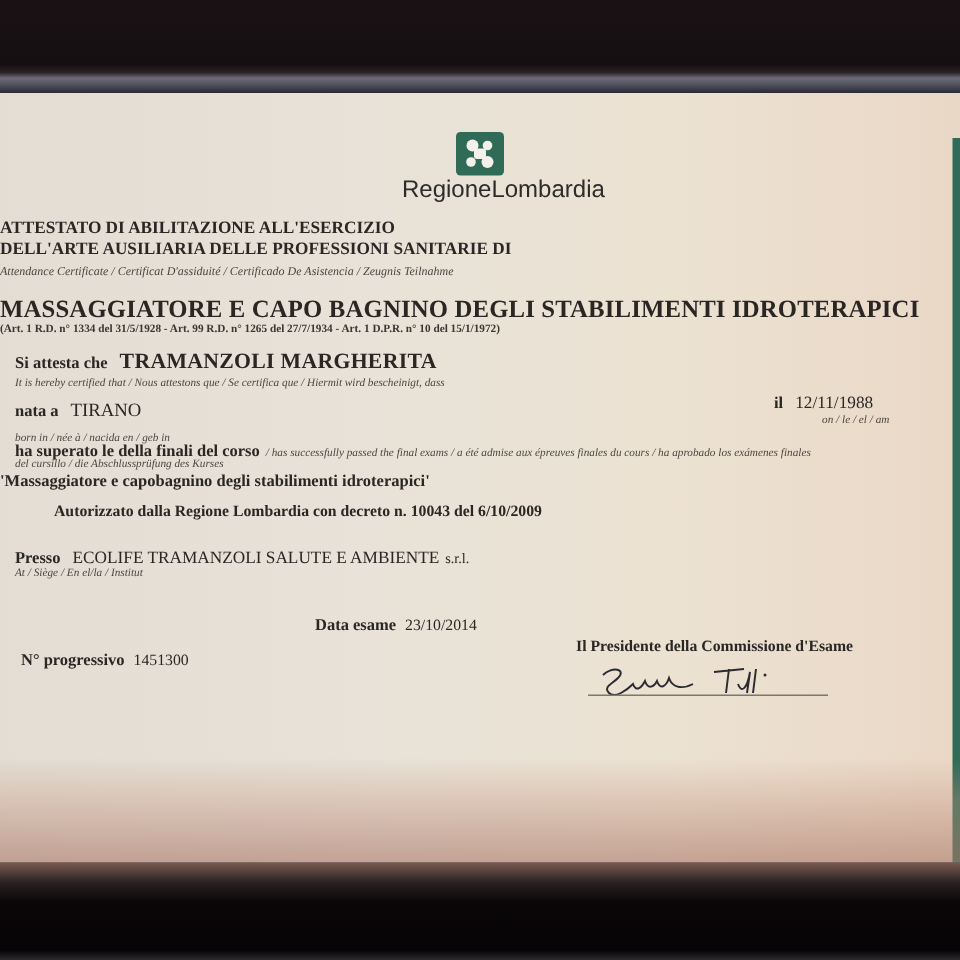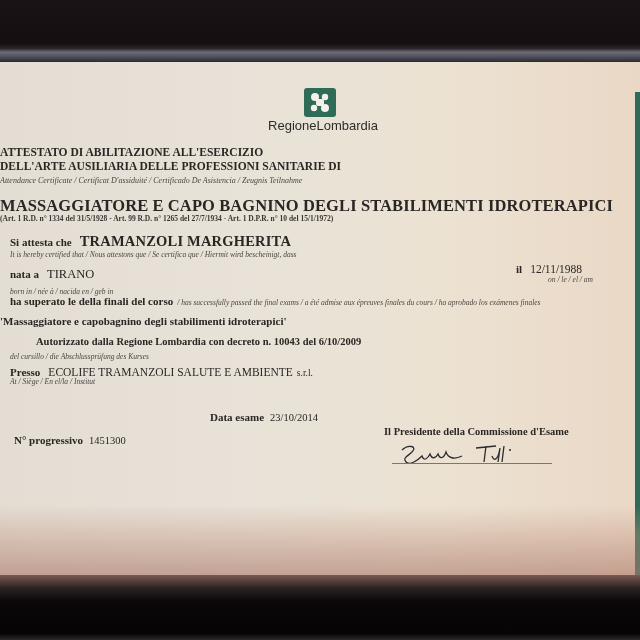--- a/index.html
+++ b/index.html
@@ -29,21 +29,21 @@
       border:5px solid #2e6b58; border-top:none; border-radius:0 0 18px 18px;
       box-sizing:border-box;
     }
     .logo {
       position:absolute; left:304px; top:88px; width:32px; height:29px;
       background:#2f6b57; border-radius:3px;
     }
     .logo svg { position:absolute; left:4px; top:3px; }
     .logo-text {
       position:absolute; left:268px; top:118px; width:110px; text-align:center;
-      font-family:"Liberation Sans", sans-serif; font-size:13px; color:#2c2c2c;
+      font-family:"Liberation Sans", sans-serif; font-size:16px; color:#2c2c2c;
     }
     .center { position:absolute; left:0; width:640px; text-align:left; color:#2a2624; }
     .t1 { top:146px; font-size:11.5px; font-weight:bold; }
     .t2 { top:160px; font-size:11.5px; font-weight:bold; }
     .t3 { top:176px; font-size:8px; font-style:italic; color:#4a4642; }
     .t4 { top:196px; font-size:16.5px; font-weight:bold; letter-spacing:0.1px; }
     .t5 { top:214px; font-size:7.5px; font-weight:bold; color:#3a3632; }
     .row { position:absolute; color:#2a2624; white-space:nowrap; }
     .lbl { font-weight:bold; font-size:11px; }
     .val { font-size:12.5px; margin-left:4px; }
@@ -100,21 +100,21 @@
 <div class="row" style="left:516px; top:259px;">
   <span class="lbl">il</span>
   <span class="val" style="font-size:11.5px">12/11/1988</span>
 </div>
 <div class="row sub" style="left:522px; top:275px;padding-left:26px;">on / le / el / am</div>
 
 <div class="row" style="left:10px; top:291px;">
   <span class="lbl">ha superato le della finali del corso</span>
   <span class="small-it">/ has successfully passed the final exams / a été admise aux épreuves finales du cours / ha aprobado los exámenes finales</span>
 </div>
-<div class="row sub" style="left:10px; top:304px;margin-top:48px;">del cursillo / die Abschlussprüfung des Kurses</div>
+<div class="row sub" style="left:10px; top:304px;">del cursillo / die Abschlussprüfung des Kurses</div>
 
 <div class="center quote">'Massaggiatore e capobagnino degli stabilimenti idroterapici'</div>
 <div class="center auth">Autorizzato dalla Regione Lombardia con decreto n. 10043 del 6/10/2009</div>
 
 <div class="row" style="left:10px; top:362px;">
   <span class="lbl">Presso</span>
   <span class="val" style="font-size:11.5px">ECOLIFE TRAMANZOLI SALUTE E AMBIENTE</span>
   <span style="font-size:9.5px">s.r.l.</span>
 </div>
 <div class="row sub" style="left:10px; top:377px;">At / Siège / En el/la / Institut</div>

